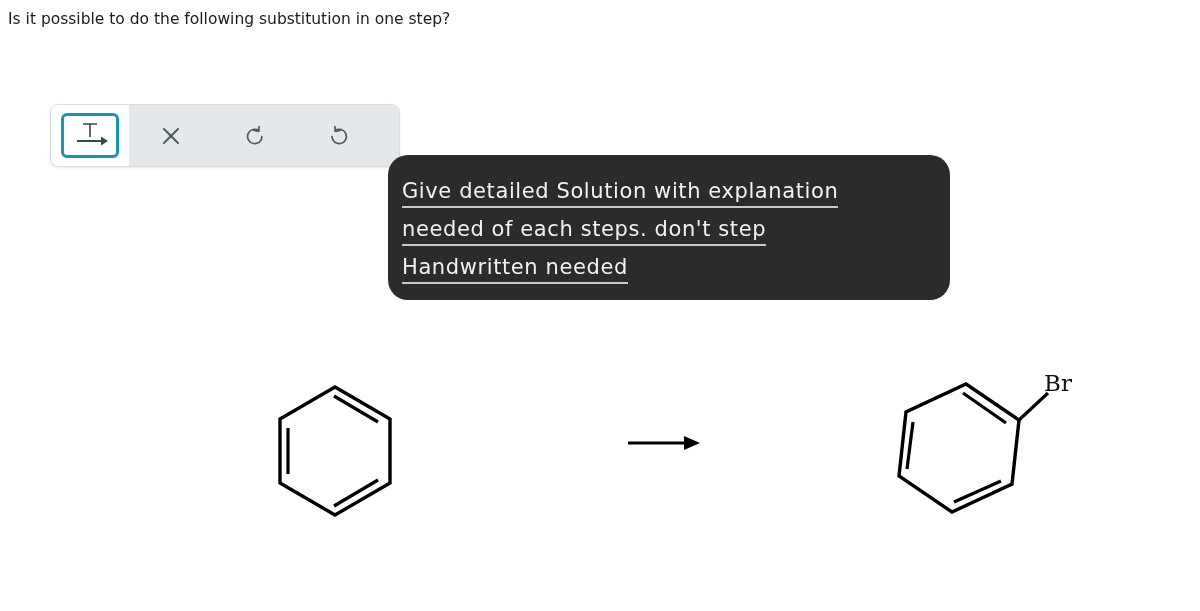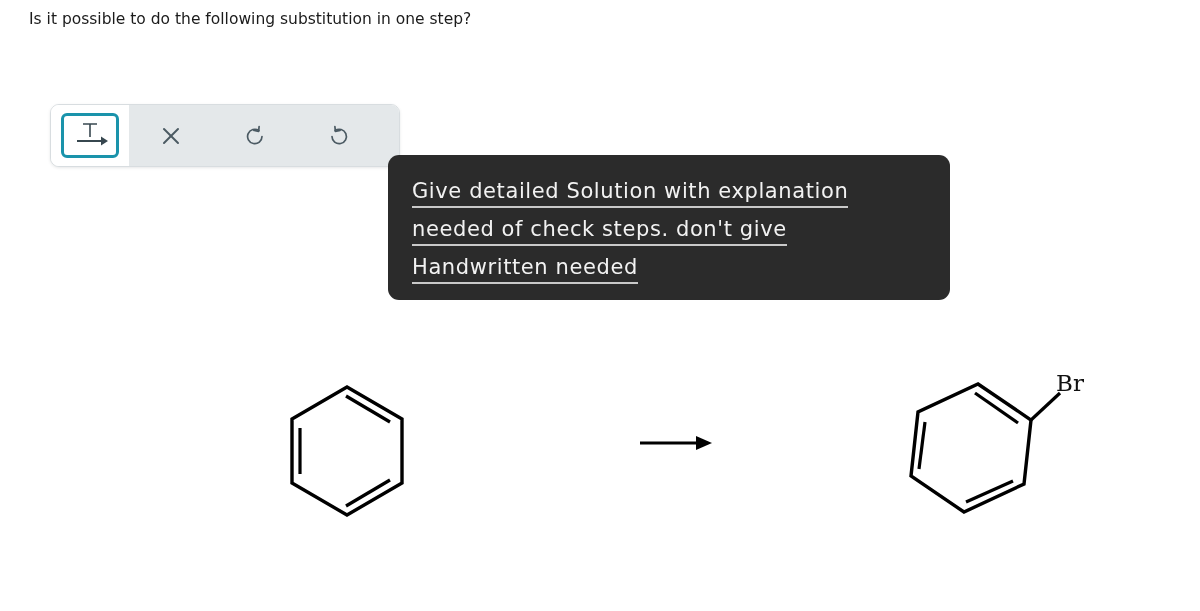--- a/index.html
+++ b/index.html
@@ -12,21 +12,21 @@
     height: 611px;
     position: relative;
     overflow: hidden;
     font-family: "DejaVu Sans", sans-serif;
     color: #1a1a1a;
   }
 
   
   .question-block {
     position: absolute;
-    left: 29px;
+    left: 8px;
     top: 6px;
     width: 1150px;
   }
   .q-line {
     font-family: "DejaVu Sans", sans-serif;
     font-size: 15.5px;
     line-height: 26px;
     color: #1b1b1b;
     white-space: nowrap;
   }
@@ -86,43 +86,43 @@
   .tool-btn svg { display: block; }
 
   
   .overlay-note {
     position: absolute;
     left: 388px;
     top: 155px;
     width: 562px;
     height: 145px;
     background: #2b2b2b;
-    border-radius: 11px;
+    border-radius: 20px;
     box-sizing: border-box;
-    padding: 24px 0 0 24px;
+    padding: 24px 0 0 14px;
   }
   .note-line {
     display: inline-block;
     clear: both;
     float: left;
     color: #f2f2f2;
     font-family: "DejaVu Sans", sans-serif;
     font-size: 21px;
     line-height: 25px;
     letter-spacing: 0.6px;
     border-bottom: 2px solid #c9c9c9;
     padding-bottom: 2px;
     margin-bottom: 9px;
     white-space: nowrap;
   }
 
   
   .chem-canvas {
     position: absolute;
-    left: 12px;
+    left: 0;
     top: 330px;
     width: 961px;
     height: 230px;
   }
   .chem-canvas svg { display: block; }
   .br-label {
     position: absolute;
     left: 1044px;
     top: 42px;
     font-family: "DejaVu Serif", serif;
@@ -185,21 +185,21 @@
           </g>
         </svg>
       </span>
     </button>
 
   </div>
 </div>
 
 <div class="overlay-note">
   <div class="note-line">Give detailed Solution with explanation</div>
-  <div class="note-line">needed of check steps. don't give</div>
+  <div class="note-line">needed of each steps. don't step</div>
   <div class="note-line">Handwritten needed</div>
 </div>
 
 <div class="chem-canvas">
 
   <svg width="1200" height="230" viewBox="0 0 1200 230">
 
     <g>
 
       <polygon points="335,57 390,89 390,153 335,185 280,153 280,89" fill="none" stroke="#000000" stroke-width="3.4" stroke-linejoin="miter"></polygon>

